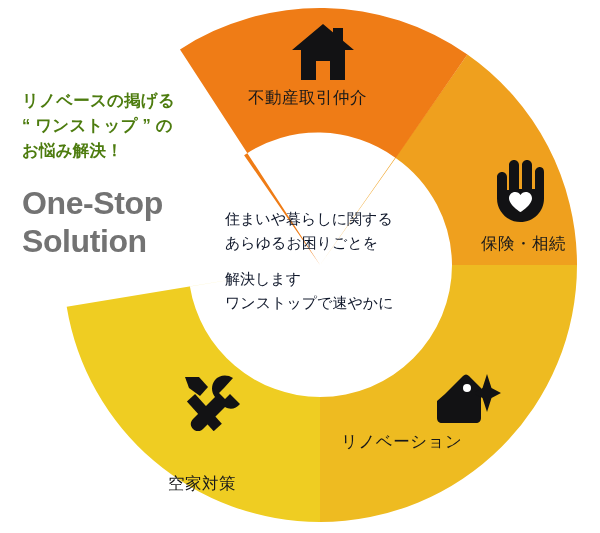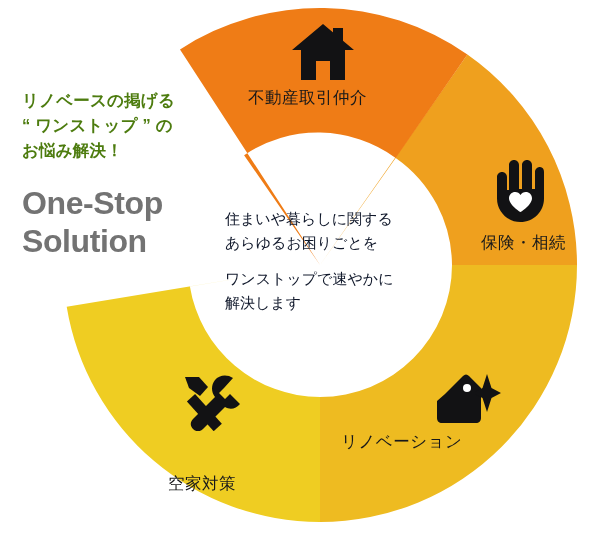--- a/index.html
+++ b/index.html
@@ -83,21 +83,20 @@
     letter-spacing: 0.5px;
     white-space: nowrap;
   }
   .label-brokerage {
     left: 248px;
     top: 86px;
   }
   .label-insurance {
     left: 481px;
     top: 232px;
-    font-family: Liberation Serif, serif;
   }
   .label-reform {
     left: 341px;
     top: 430px;
   }
   .label-vacant {
     left: 168px;
     top: 443px;
     margin-top: 29px;
   }
@@ -154,22 +153,22 @@
     <div class="headline">
       <div>One-Stop</div>
       <div>Solution</div>
     </div>
   </div>
 
   <div class="center-block">
     <div class="center-line">住まいや暮らしに関する</div>
     <div class="center-line">あらゆるお困りごとを</div>
     <div class="center-gap"></div>
+    <div class="center-line">解決します</div>
     <div class="center-line">ワンストップで速やかに</div>
-    <div class="center-line">解決します</div>
   </div>
 
   <svg class="seg-icon icon-house" viewBox="0 0 62 56">
     <path fill="#121214" d="M31 0 L62 26 L53 26 L53 56 L38 56 L38 37 L24 37 L24 56 L9 56 L9 26 L0 26 Z"></path>
     <rect fill="#121214" x="41" y="4" width="10" height="14"></rect>
   </svg>
 
   <svg class="seg-icon icon-hand" viewBox="0 0 47 62">
     <path fill="#121214" d="M23.5 62 C10.5 62 0 51.5 0 38.5 L0 17 C0 14.2 2.2 12 5 12 C7.8 12 10 14.2 10 17 L10 30 L12 30 L12 5 C12 2.2 14.2 0 17 0 C19.8 0 22 2.2 22 5 L22 29 L25 29 L25 5 C25 2.2 27.2 0 30 0 C32.8 0 35 2.2 35 5 L35 29 L38 29 L38 12 C38 9.2 40.2 7 43 7 C45.8 7 47 9.2 47 12 L47 38.5 C47 51.5 36.5 62 23.5 62 Z"></path>
     <path fill="#ffffff" d="M23.5 52 C23.5 52 12 45.2 12 38.2 C12 34.6 14.8 32 18.2 32 C20.5 32 22.4 33.2 23.5 35 C24.6 33.2 26.5 32 28.8 32 C32.2 32 35 34.6 35 38.2 C35 45.2 23.5 52 23.5 52 Z"></path>

